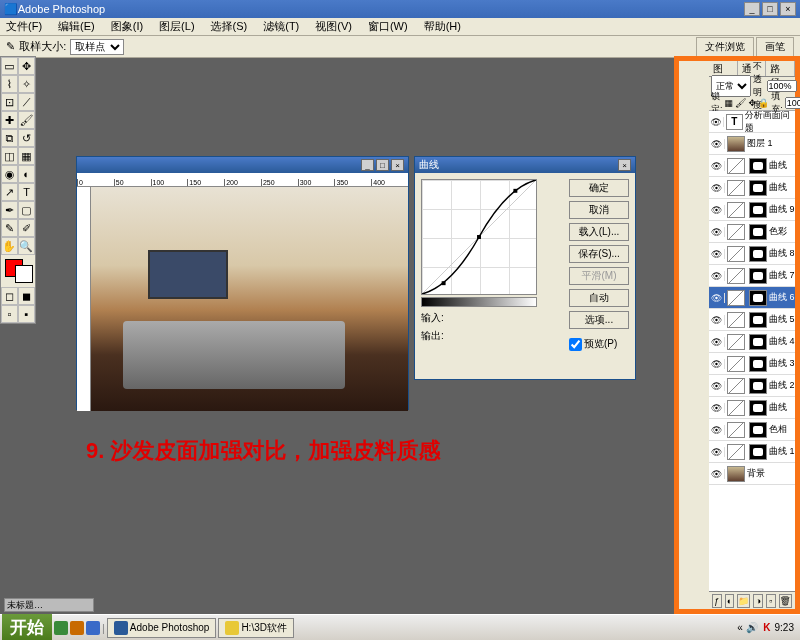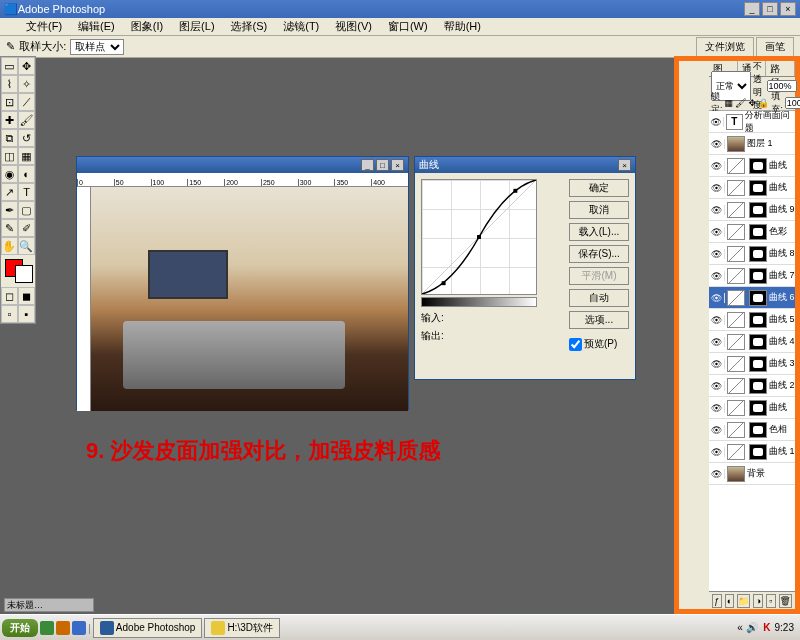--- a/index.html
+++ b/index.html
@@ -4,21 +4,21 @@
 <style>
 * { margin: 0; padding: 0; box-sizing: border-box; font-family: "Microsoft YaHei", Tahoma, sans-serif; }
 body { width: 800px; height: 640px; background: #606060; overflow: hidden; position: relative; font-size: 11px; }
 
 
 .titlebar { height: 18px; background: linear-gradient(#4a7ac8, #3a6ab8); display: flex; align-items: center; padding: 0 4px; color: #fff; }
 .titlebar .wincontrols { margin-left: auto; display: flex; gap: 2px; }
 .wincontrols span { width: 16px; height: 14px; background: #d0d0d0; border: 1px solid #888; display: inline-flex; align-items: center; justify-content: center; font-size: 9px; color: #000; }
 
 
-.menubar { height: 18px; background: #ece9d8; display: flex; align-items: center; padding: 0 20px; gap: 4px; border-bottom: 1px solid #aca899; }
+.menubar { height: 18px; background: #ece9d8; display: flex; align-items: center; padding: 0 0; gap: 4px; border-bottom: 1px solid #aca899; }
 .menubar span { padding: 0 6px; font-size: 11px; cursor: default; }
 
 
 .optbar { height: 22px; background: #ece9d8; display: flex; align-items: center; padding: 0 6px; gap: 4px; border-bottom: 1px solid #aca899; }
 .optbar .sampbox { height: 16px; width: 54px; border: 1px solid #888; background: #fff; font-size: 10px; }
 .optbar .right { margin-left: auto; display: flex; gap: 2px; }
 .optbar .right span { padding: 2px 8px; background: #ece9d8; border: 1px solid #aca899; font-size: 10px; }
 
 
 .toolbox { position: absolute; left: 0; top: 56px; width: 36px; background: #ece9d8; border: 1px solid #888; }
@@ -57,42 +57,42 @@
 .curves .cright button { height: 18px; font-size: 10px; background: #ece9d8; border: 1px solid #888; }
 .curves .cright button.dis { color: #999; }
 .curves .prev { font-size: 10px; margin-top: 4px; display: flex; align-items: center; gap: 2px; }
 
 
 .layers { position: absolute; right: 0; top: 56px; width: 126px; bottom: 26px; background: #ece9d8; border: 5px solid #f97316; display: flex; flex-direction: column; padding-left: 30px; }
 .layers .tabs { height: 16px; display: flex; border-bottom: 1px solid #888; }
 .layers .tabs span { font-size: 10px; padding: 1px 4px; border-right: 1px solid #aaa; }
 .layers .tabs span.act { background: #ece9d8; }
 .layers .opts { height: 18px; display: flex; align-items: center; padding: 0 2px; gap: 2px; font-size: 9px; }
-.layers .opts select { font-size: 9px; width: 40px; height: 30px; }
+.layers .opts select { font-size: 9px; width: 40px; height: 22px; }
 .layers .opts input { width: 30px; font-size: 9px; height: 12px; }
 .layers .lock { height: 16px; display: flex; align-items: center; padding: 0 2px; gap: 2px; font-size: 9px; border-bottom: 1px solid #aaa; }
 .layers .list { flex: 1; overflow-y: auto; background: #fff; }
 .layer { height: 22px; display: flex; align-items: center; border-bottom: 1px solid #ddd; font-size: 9px; }
 .layer.sel { background: #3a6ab8; color: #fff; }
 .layer .eye { width: 16px; text-align: center; border-right: 1px solid #ddd; }
 .layer .thumb { width: 18px; height: 16px; background: #fff; border: 1px solid #888; margin: 0 2px; display: inline-block; }
 .layer .thumb.curve { background: linear-gradient(135deg,#fff 48%,#888 48%,#888 52%,#fff 52%); }
 .layer .thumb.mask { background: #000; position: relative; }
 .layer .thumb.mask::after { content: ""; position: absolute; inset: 3px; background: #fff; border-radius: 2px; }
 .layer .thumb.img { background: linear-gradient(#c8b890,#604030); }
 .layer .thumb.txt { background: #fff; display: flex; align-items: center; justify-content: center; font-size: 10px; font-weight: bold; }
 .layers .bottom { height: 18px; border-top: 1px solid #888; display: flex; align-items: center; justify-content: flex-end; gap: 3px; padding: 0 3px; }
 .layers .bottom span { width: 14px; height: 14px; border: 1px solid #888; font-size: 9px; display: inline-flex; align-items: center; justify-content: center; }
 
 
 .caption { position: absolute; left: 86px; top: 436px; font-size: 22px; font-weight: bold; color: #e00000; font-family: "SimHei", sans-serif; }
 
 
 .taskbar { position: absolute; left: 0; right: 0; bottom: 0; height: 26px; background: linear-gradient(#eee,#d4d0c8); border-top: 1px solid #fff; display: flex; align-items: center; padding: 0 2px; gap: 2px; }
-.taskbar .start { background: linear-gradient(#6a9a3a,#4a7a1a); color: #fff; padding: 2px 8px; border-radius: 6px; font-size: 10px; font-weight: bold; }
+.taskbar .start { background: linear-gradient(#6a9a3a,#4a7a1a); color: #fff; padding: 2px 8px; border-radius: 0; font-size: 17px; font-weight: bold; }
 .taskbar .task { padding: 2px 6px; border: 1px solid #888; background: #ece9d8; font-size: 10px; display: flex; align-items: center; gap: 2px; }
 .taskbar .tray { margin-left: auto; padding: 2px 4px; font-size: 10px; display: flex; align-items: center; gap: 4px; }
 .tbicon { width: 14px; height: 14px; border-radius: 2px; display: inline-block; }
 
 .mini { position: absolute; left: 4px; bottom: 28px; width: 90px; height: 14px; background: #bbb; border: 1px solid #888; font-size: 9px; padding: 0 2px; margin-top: 16px; }
 </style>
 </head>
 <body>
 
 <div class="titlebar">

